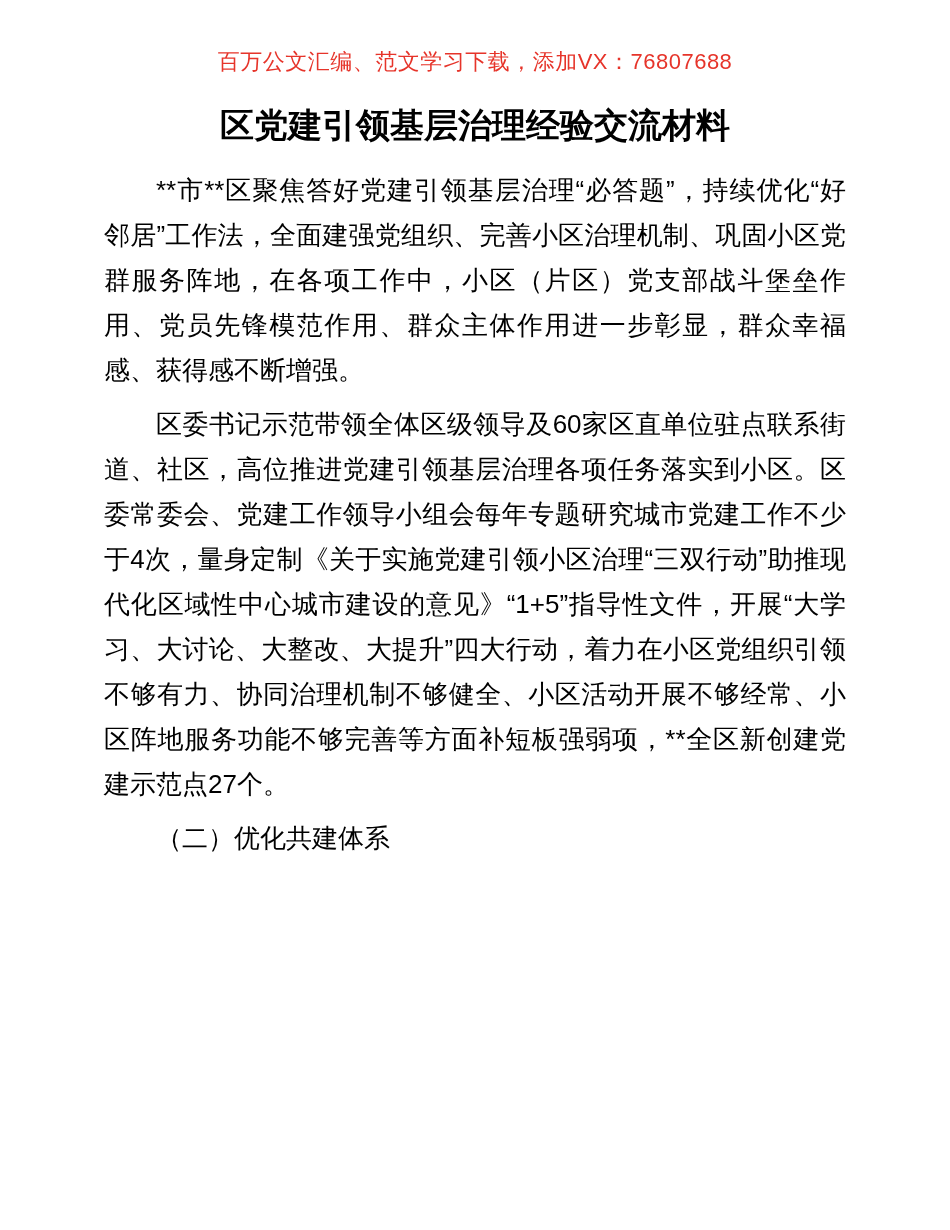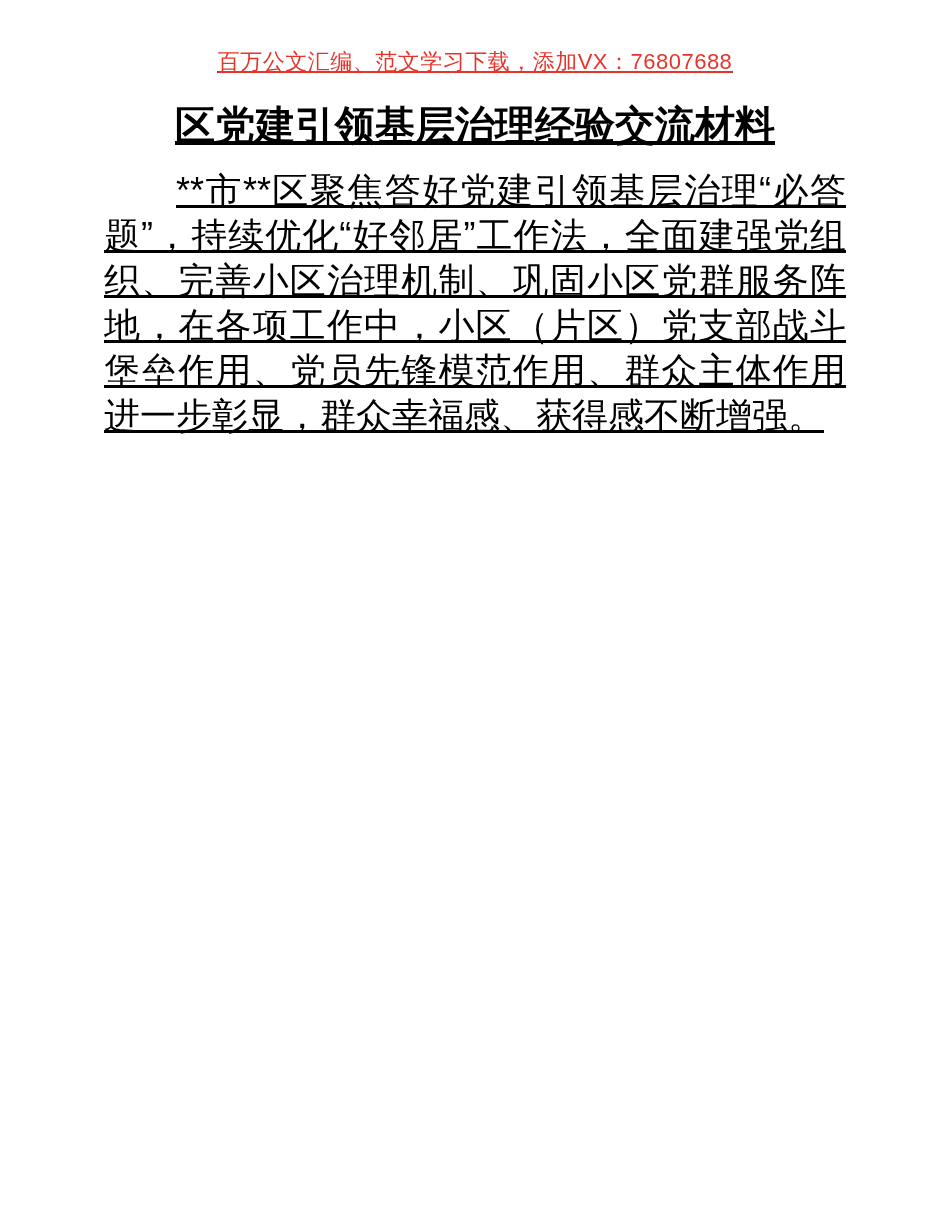--- a/index.html
+++ b/index.html
@@ -1,15 +1,15 @@
 <!DOCTYPE html>
 <html><head>
 <meta charset="utf-8">
 <style>
-  * { margin: 0; padding: 0; box-sizing: border-box; text-decoration: underline; }
+  * { margin: 0; padding: 0; box-sizing: border-box; }
   html, body {
     width: 950px;
     background: #ffffff;
     font-family: "Liberation Sans", "DejaVu Sans", sans-serif;
   }
   .page {
     position: relative;
     width: 950px;
     height: 1230px;
     background: #ffffff;
@@ -19,30 +19,30 @@
     padding-top: 48px;
     text-align: center;
     font-size: 22px;
     line-height: 28px;
     color: #e6342a;
     letter-spacing: 0.5px;
   }
   .doc-title {
     margin-top: 28px;
     text-align: center;
-    font-size: 40px;
+    font-size: 34px;
     line-height: 42px;
     font-weight: bold;
     color: #000000;
   }
   .doc-body {
     width: 742px;
     margin: 22px auto 4px auto;
     color: #000000;
-    font-size: 36px;
+    font-size: 26px;
     line-height: 45px;
     text-align: justify;
   }
   .doc-body .block {
     text-indent: 2em;
     margin-bottom: 9px;
     word-break: break-word;
   }
   .doc-body .heading {
     text-indent: 2em;
@@ -52,15 +52,17 @@
 <body>
 
 <div class="page">
 
   <div class="promo-header">百万公文汇编、范文学习下载，添加VX：76807688</div>
 
   <h1 class="doc-title">区党建引领基层治理经验交流材料</h1>
 
   <div class="doc-body">
     <p class="block paragraph">**市**区聚焦答好党建引领基层治理“必答题”，持续优化“好邻居”工作法，全面建强党组织、完善小区治理机制、巩固小区党群服务阵地，在各项工作中，小区（片区）党支部战斗堡垒作用、党员先锋模范作用、群众主体作用进一步彰显，群众幸福感、获得感不断增强。</p>
+    <p class="block paragraph">区委书记示范带领全体区级领导及60家区直单位驻点联系街道、社区，高位推进党建引领基层治理各项任务落实到小区。区委常委会、党建工作领导小组会每年专题研究城市党建工作不少于4次，量身定制《关于实施党建引领小区治理“三双行动”助推现代化区域性中心城市建设的意见》“1+5”指导性文件，开展“大学习、大讨论、大整改、大提升”四大行动，着力在小区党组织引领不够有力、协同治理机制不够健全、小区活动开展不够经常、小区阵地服务功能不够完善等方面补短板强弱项，**全区新创建党建示范点27个。</p>
+    <p class="block heading">（二）优化共建体系</p>
   </div>
 
 </div>
 
 </body></html>

